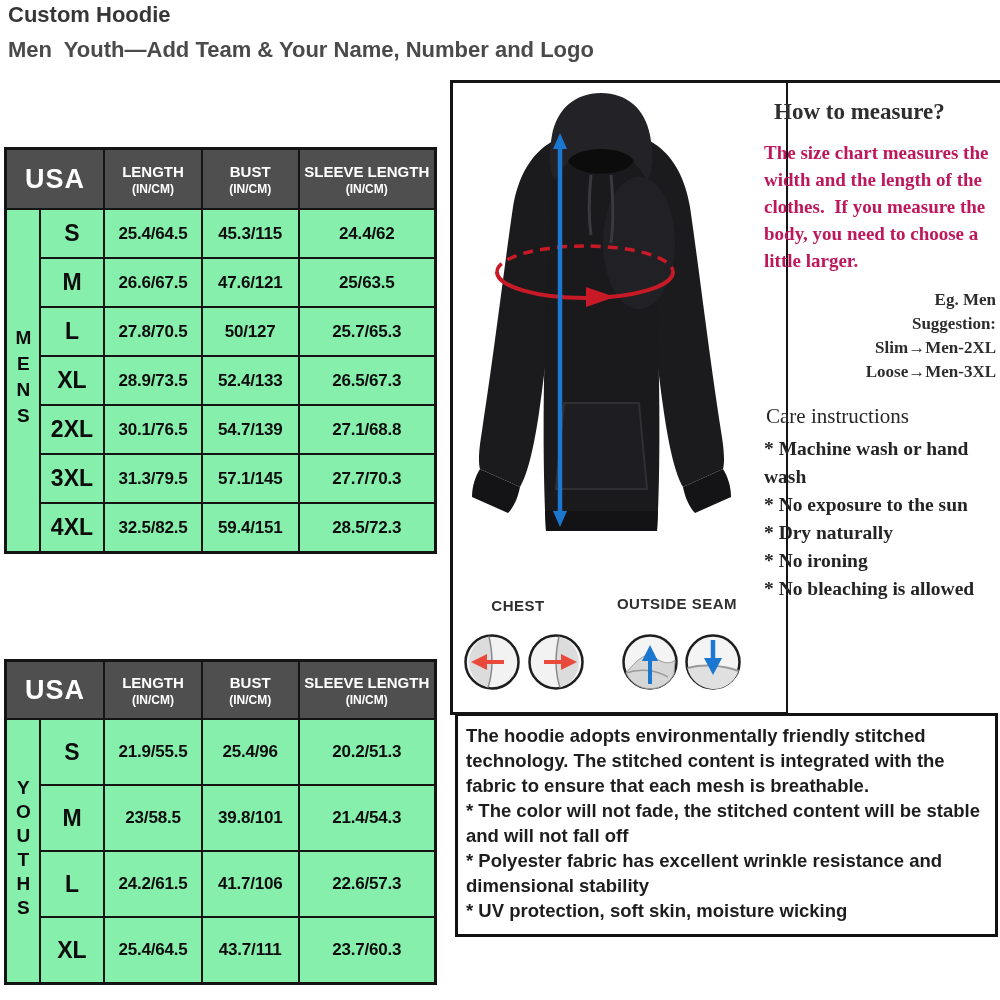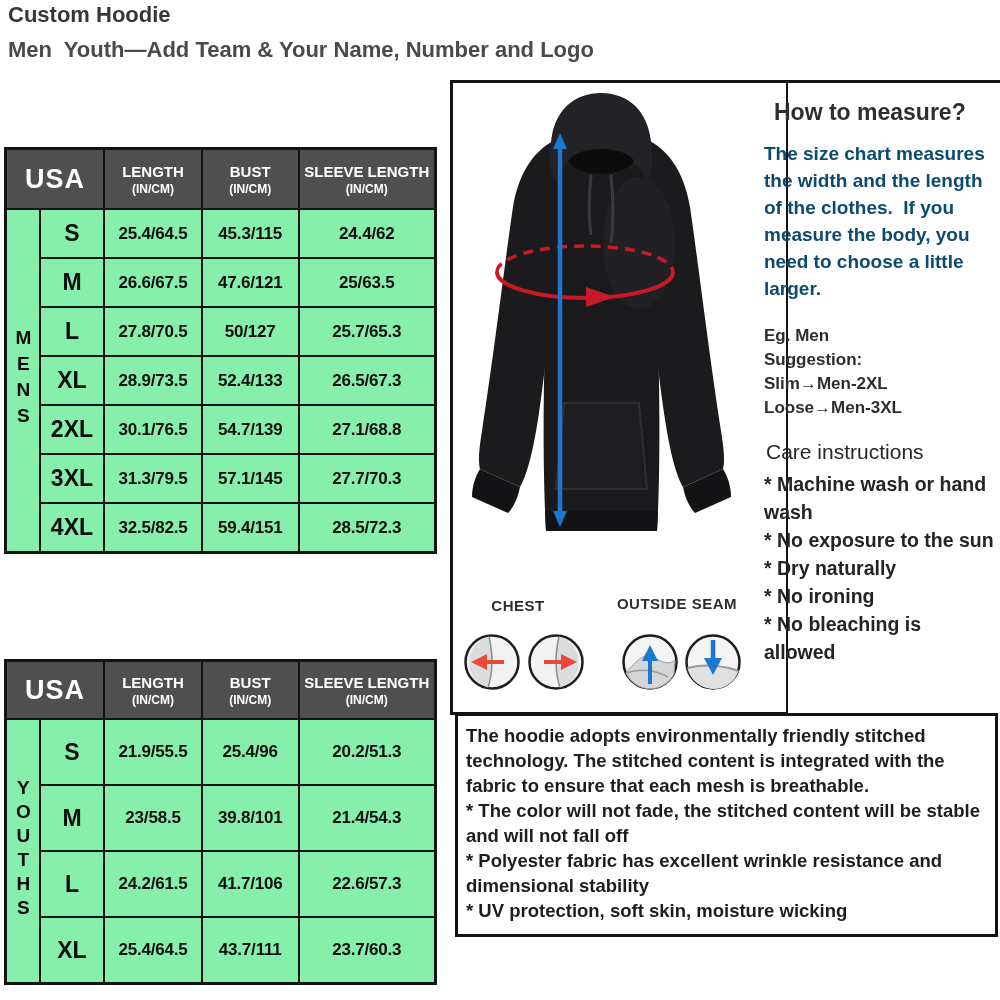--- a/index.html
+++ b/index.html
@@ -32,24 +32,24 @@
     border:3px solid #141414;border-right-width:2px;background:#fff;}
   #hoodie-svg{position:absolute;left:0;top:0;}
   .diagram-label{position:absolute;font-size:15px;font-weight:bold;color:#2e2e2e;letter-spacing:0.5px;text-align:center;}
   #chest-label{left:10px;top:514px;width:110px;}
   #seam-label{left:144px;top:512px;width:160px;}
   .measure-icon{position:absolute;top:549px;width:60px;height:60px;}
   #icon-1{left:9px;} #icon-2{left:73px;} #icon-3{left:167px;} #icon-4{left:230px;}
 
   
   #measure-panel{position:absolute;left:752px;top:80px;width:248px;height:633px;box-sizing:border-box;
-    border-top:3px solid #141414;padding:8px 4px 0 12px;}
+    border-top:3px solid #141414;padding:8px 4px 0 12px;font-family:Liberation Serif, serif;}
   .howto-heading{font-size:23px;font-weight:bold;color:#2e2e2e;margin:8px 0 14px 10px;}
-  .howto-body{font-size:19px;font-weight:bold;color:#0c4a6e;line-height:27px;margin:0;white-space:pre-wrap;}
-  .example-block{margin-top:22px;font-size:17px;font-weight:bold;color:#2d2d2d;line-height:24px;}
+  .howto-body{font-size:19px;font-weight:bold;color:#be185d;line-height:27px;margin:0;white-space:pre-wrap;}
+  .example-block{margin-top:14px;font-size:17px;font-weight:bold;color:#2d2d2d;line-height:24px;text-align:right;}
   .care-heading{font-size:21px;font-weight:normal;color:#272727;margin:20px 0 6px 2px;}
   .care-list div{font-size:19.5px;font-weight:bold;color:#242424;line-height:28px;}
 
   
   #desc-box{position:absolute;left:455px;top:713px;width:543px;height:224px;box-sizing:border-box;
     border:3px solid #121212;padding:7px 8px 0 8px;}
   #desc-box .desc-para,#desc-box .desc-bullet{font-size:18.5px;font-weight:bold;color:#1d1d1d;line-height:25px;}
 </style>
 </head>
 <body>

